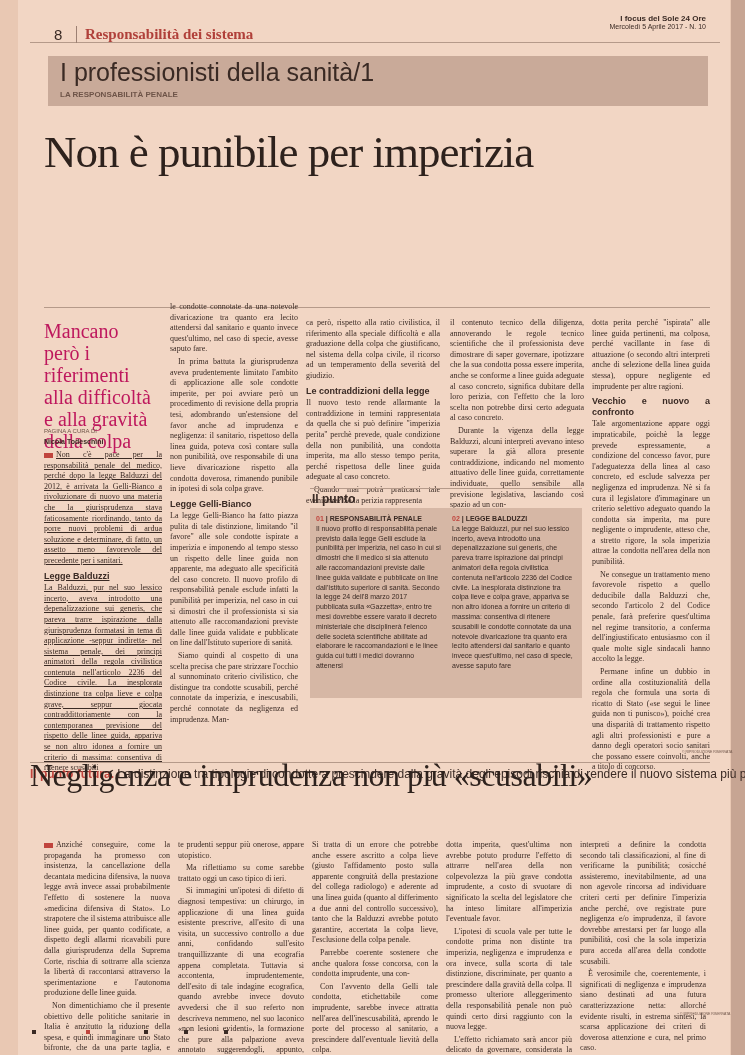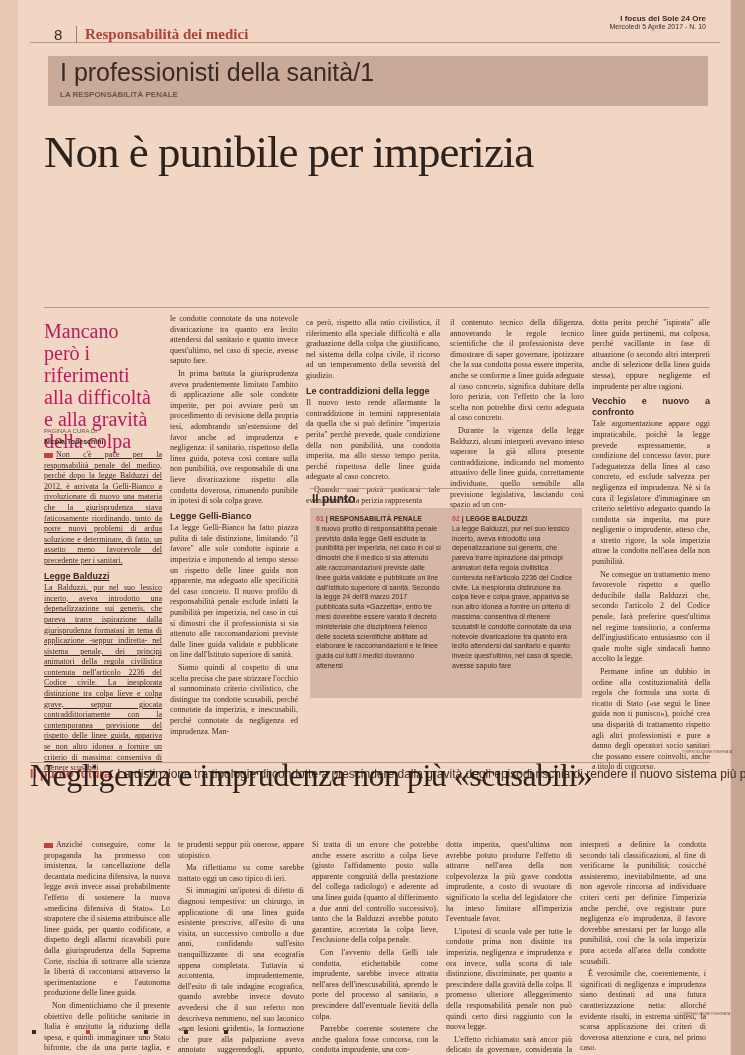--- a/index.html
+++ b/index.html
@@ -38,21 +38,21 @@
   .dot{position:absolute;top:0;width:4px;height:4px;background:#3a2a24;}
 </style>
 </head>
 <body>
 
 <div class="page"></div>
 <div class="edge"></div>
 
 <div class="hdr">
   <span class="pgnum">8</span>
-  <span class="sect">Responsabilità dei medici</span>
+  <span class="sect">Responsabilità dei sistema</span>
   <div class="masthead">
     <span class="pub">I focus del Sole 24 Ore</span>
     <span class="date">Mercoledì 5 Aprile 2017 - N. 10</span>
   </div>
 </div>
 
 <div class="banner">
   <div class="t">I professionisti della sanità/1</div>
   <div class="s">LA RESPONSABILITÀ PENALE</div>
 </div>
@@ -66,21 +66,21 @@
 <div class="sub">Mancano però i riferimenti alla difficoltà e alla gravità della colpa</div>
 <div class="byline-l">PAGINA A CURA DI</div>
 <div class="byline-n">Nicola Todeschini</div>
 
 <div class="col" style="left:44px;top:450px;width:118px;text-decoration:underline;">
   <p class="ni"><span class="redsq"></span><span>Non c'è pace per la responsabilità penale del medico, perché dopo la legge Balduzzi del 2012, è arrivata la Gelli-Bianco a rivoluzionare di nuovo una materia che la giurisprudenza stava faticosamente riordinando, tanto da porre nuovi problemi di ardua soluzione e determinare, di fatto, un assetto meno favorevole del precedente per i sanitari.</span></p>
   <h4>Legge Balduzzi</h4>
   <p class="ni">La Balduzzi, pur nel suo lessico incerto, aveva introdotto una depenalizzazione sui generis, che pareva trarre ispirazione dalla giurisprudenza formatasi in tema di applicazione -seppur indiretta- nel sistema penale, dei principi animatori della regola civilistica contenuta nell'articolo 2236 del Codice civile. La inesplorata distinzione tra colpa lieve e colpa grave, seppur giocata contraddittoriamente con la contemporanea previsione del rispetto delle linee guida, appariva se non altro idonea a fornire un criterio di massima: consentiva di ritenere scusabili</p>
 </div>
 
-<div class="col" style="left:170px;top:314px;width:128px;">
+<div class="col" style="left:170px;top:302px;width:128px;">
   <p class="ni">le condotte connotate da una notevole divaricazione tra quanto era lecito attendersi dal sanitario e quanto invece quest'ultimo, nel caso di specie, avesse saputo fare.</p>
   <p>In prima battuta la giurisprudenza aveva prudentemente limitato l'ambito di applicazione alle sole condotte imperite, per poi avviare però un procedimento di revisione della propria tesi, adombrando un'estensione del favor anche ad imprudenza e negligenza: il sanitario, rispettoso della linea guida, poteva così contare sulla non punibilità, ove responsabile di una lieve divaricazione rispetto alla condotta doverosa, rimanendo punibile in ipotesi di sola colpa grave.</p>
   <h4>Legge Gelli-Bianco</h4>
   <p class="ni">La legge Gelli-Bianco ha fatto piazza pulita di tale distinzione, limitando "il favore" alle sole condotte ispirate a imperizia e imponendo al tempo stesso un rispetto delle linee guida non apparente, ma adeguato alle specificità del caso concreto. Il nuovo profilo di responsabilità penale esclude infatti la punibilità per imperizia, nel caso in cui si dimostri che il professionista si sia attenuto alle raccomandazioni previste dalle linee guida validate e pubblicate on line dall'Istituto superiore di sanità.</p>
   <p>Siamo quindi al cospetto di una scelta precisa che pare strizzare l'occhio al sunnominato criterio civilistico, che distingue tra condotte scusabili, perché connotate da imperizia, e inescusabili, perché connotate da negligenza ed imprudenza. Man-</p>
 </div>
 
 <div class="col" style="left:306px;top:318px;width:134px;">
   <p class="ni">ca però, rispetto alla ratio civilistica, il riferimento alla speciale difficoltà e alla graduazione della colpa che giustificano, nel sistema della colpa civile, il ricorso ad un temperamento della severità del giudizio.</p>
   <h4>Le contraddizioni della legge</h4>
@@ -126,22 +126,22 @@
   <p class="ni"><span class="redsq"></span><span>Anziché conseguire, come la propaganda ha promesso con insistenza, la cancellazione della decantata medicina difensiva, la nuova legge avrà invece assai probabilmente l'effetto di sostenere la nuova «medicina difensiva di Stato». Lo strapotere che il sistema attribuisce alle linee guida, per quanto codificate, a dispetto degli allarmi ricavabili pure dalla giurisprudenza della Suprema Corte, rischia di sottrarre alla scienza la libertà di raccontarsi attraverso la sperimentazione e l'autonoma produzione delle linee guida.</span></p>
   <p>Non dimentichiamo che il presente obiettivo delle politiche sanitarie in Italia è anzitutto la riduzione della spesa, e quindi immaginare uno Stato bifronte, che da una parte taglia, e dall'altra suggerisce condot-</p>
 </div>
 <div class="col" style="left:178px;top:840px;width:126px;">
   <p class="ni">te prudenti seppur più onerose, appare utopistico.</p>
   <p>Ma riflettiamo su come sarebbe trattato oggi un caso tipico di ieri.</p>
   <p>Si immagini un'ipotesi di difetto di diagnosi tempestiva: un chirurgo, in applicazione di una linea guida esistente prescrive, all'esito di una visita, un successivo controllo a due anni, confidando sull'esito tranquillizzante di una ecografia appena completata. Tuttavia si accontenta, imprudentemente, dell'esito di tale indagine ecografica, quando avrebbe invece dovuto avvedersi che il suo referto non descriveva nemmeno, nel suo laconico «non lesioni evidenti», la formazione che pure alla palpazione aveva annotato suggerendogli, appunto, l'approfondimento strumentale.</p>
 </div>
 <div class="col" style="left:312px;top:840px;width:126px;">
   <p class="ni">Si tratta di un errore che potrebbe anche essere ascritto a colpa lieve (giusto l'affidamento posto sulla apparente congruità della prestazione del collega radiologo) e aderente ad una linea guida (quanto al differimento a due anni del controllo successivo), tanto che la Balduzzi avrebbe potuto garantire, accertata la colpa lieve, l'esclusione della colpa penale.</p>
+  <p>Parrebbe coerente sostenere che anche qualora fosse concorsa, con la condotta imprudente, una con-</p>
   <p>Con l'avvento della Gelli tale condotta, etichettabile come imprudente, sarebbe invece attratta nell'area dell'inescusabilità, aprendo le porte del processo al sanitario, a prescindere dall'eventuale lievità della colpa.</p>
-  <p>Parrebbe coerente sostenere che anche qualora fosse concorsa, con la condotta imprudente, una con-</p>
 </div>
 <div class="col" style="left:446px;top:840px;width:126px;">
   <p class="ni">dotta imperita, quest'ultima non avrebbe potuto produrre l'effetto di attrarre nell'area della non colpevolezza la più grave condotta imprudente, a costo di svuotare di significato la scelta del legislatore che ha inteso limitare all'imperizia l'eventuale favor.</p>
   <p>L'ipotesi di scuola vale per tutte le condotte prima non distinte tra imperizia, negligenza e imprudenza e ora invece, sulla scorta di tale distinzione, discriminate, per quanto a prescindere dalla gravità della colpa. Il promesso ulteriore alleggerimento della responsabilità penale non può quindi certo dirsi raggiunto con la nuova legge.</p>
   <p>L'effetto richiamato sarà ancor più delicato da governare, considerata la scarsa abitudine degli stessi</p>
 </div>
 <div class="col" style="left:580px;top:840px;width:126px;">
   <p class="ni">interpreti a definire la condotta secondo tali classificazioni, al fine di verificarne la punibilità; cosicché assisteremo, inevitabilmente, ad una non agevole rincorsa ad individuare criteri certi per definire l'imperizia anche perché, ove registrate pure negligenza e/o imprudenza, il favore dovrebbe arrestarsi per far luogo alla punibilità, così che la sola imperizia pura acceda all'area della condotte scusabili.</p>
   <p>È verosimile che, coerentemente, i significati di negligenza e imprudenza siano destinati ad una futura caratterizzazione netta: allorché evidente risulti, in estrema sintesi, la scarsa applicazione dei criteri di doverosa attenzione e cura, nel primo caso.</p>
 </div>

